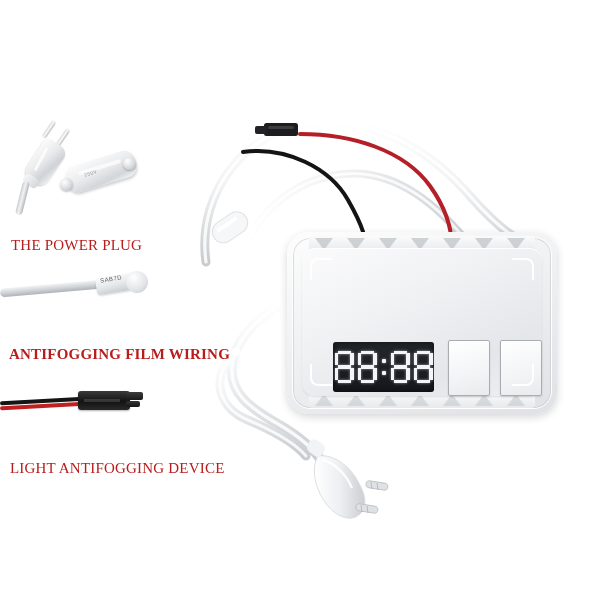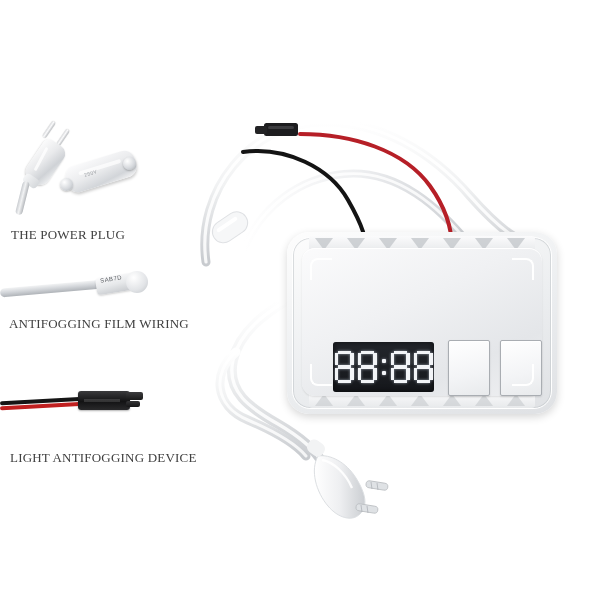--- a/index.html
+++ b/index.html
@@ -1,24 +1,24 @@
 <!DOCTYPE html>
 <html><head>
 <meta charset="utf-8">
 <style>
   html,body{margin:0;padding:0;background:#fff;}
   body{width:600px;height:600px;overflow:hidden;
        font-family:"Liberation Sans",sans-serif;}
   #stage{position:relative;width:600px;height:600px;background:#ffffff;overflow:hidden;}
 
   
-  .caption{position:absolute;color:#404040;font-size:13px;letter-spacing:.2px;
-           font-family:"Liberation Serif",serif;white-space:nowrap;}
+  .caption{position:absolute;color:#b91c1c;font-size:15px;letter-spacing:.2px;
+           font-family:"Liberation Serif",serif;white-space:nowrap;margin-top:10px;}
   #cap-plug{left:11px;top:227px;}
-  #cap-film{left:9px;top:316px;}
+  #cap-film{left:9px;top:336px;font-weight:bold;}
   #cap-light{left:10px;top:450px;}
 
   
   .part{position:absolute;}
 
   
   #grp-plug{left:10px;top:118px;width:135px;height:100px;}
   .plug-body{position:absolute;left:22px;top:22px;width:26px;height:46px;
     background:linear-gradient(105deg,#fdfdfd 0%,#e9eaec 42%,#cfd2d6 72%,#f4f5f6 100%);
     border-radius:7px 9px 11px 11px;transform:rotate(34deg);

